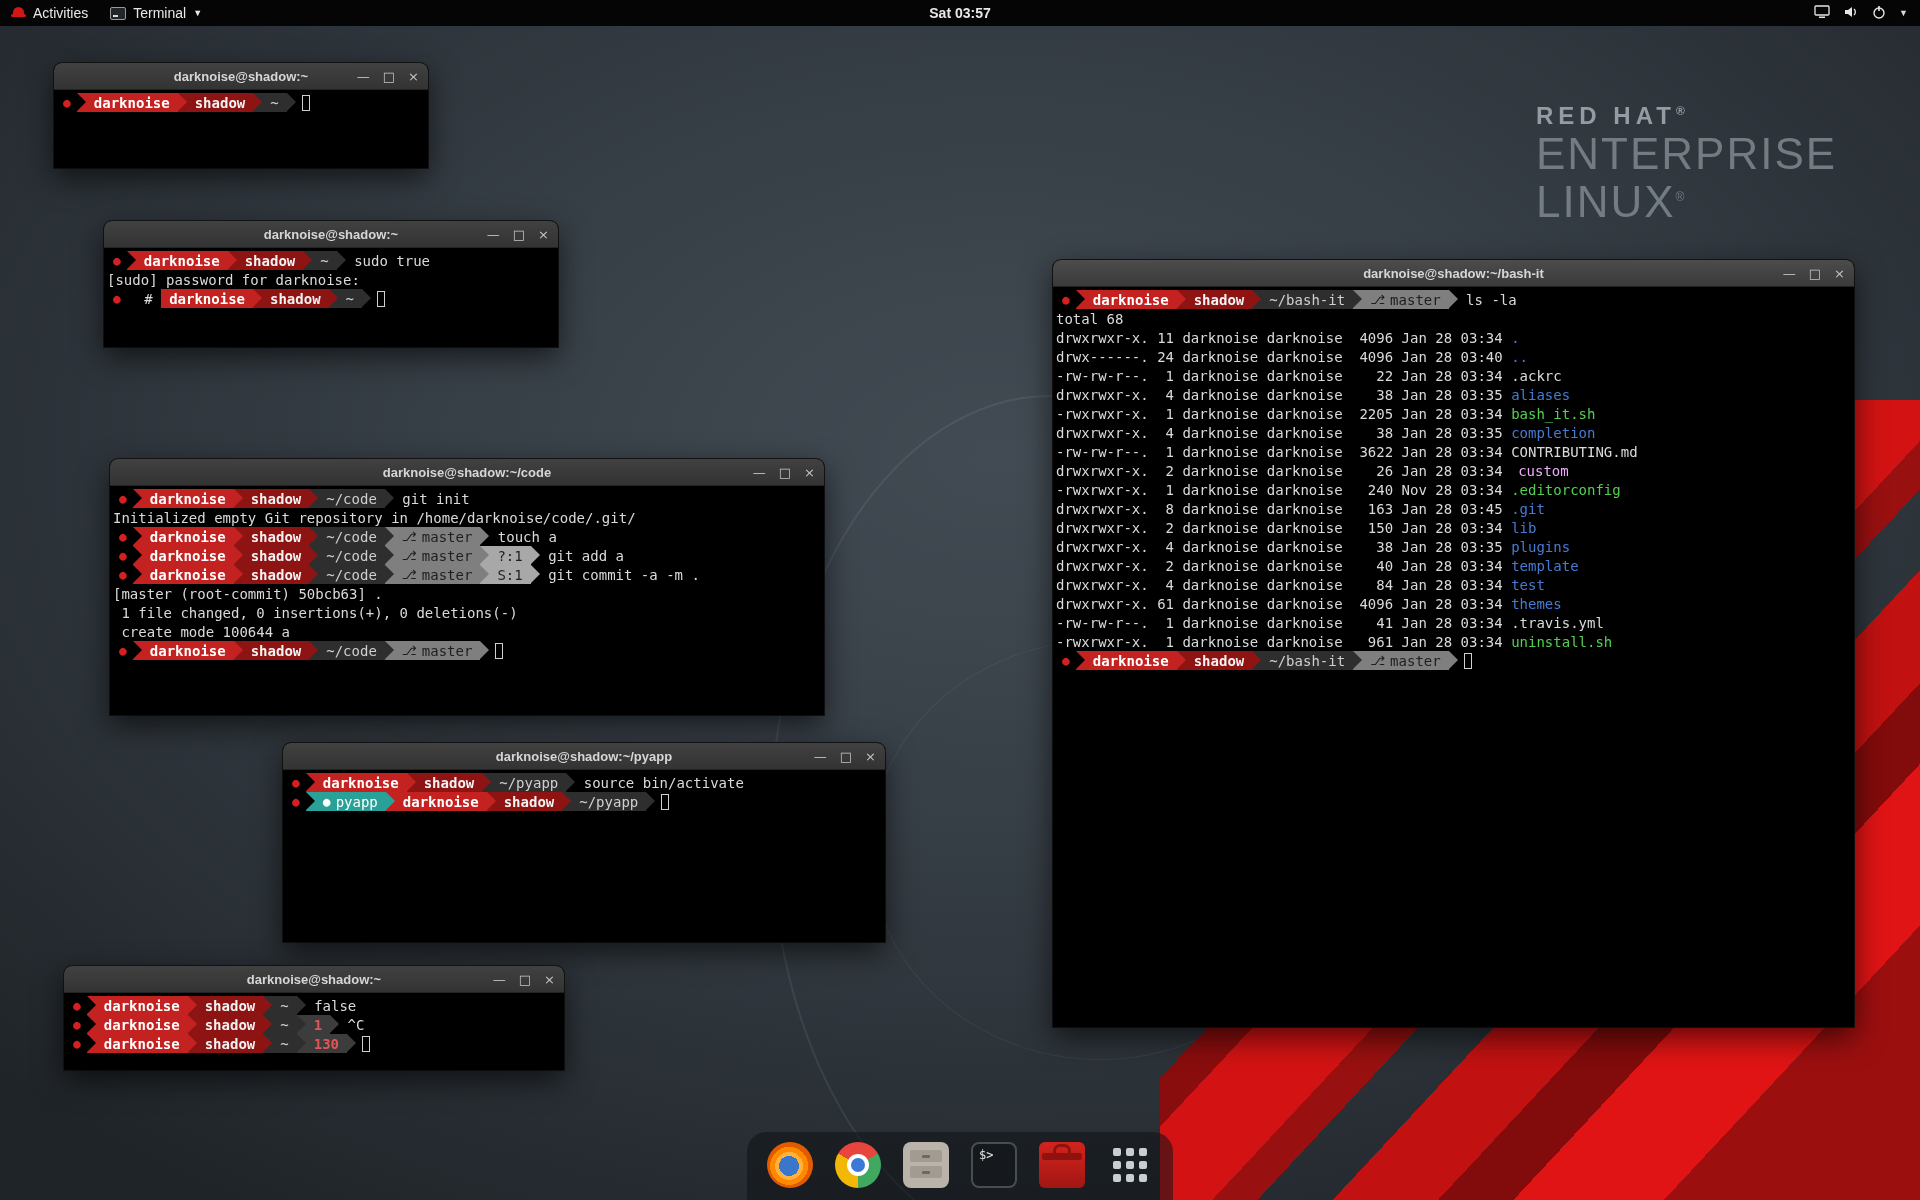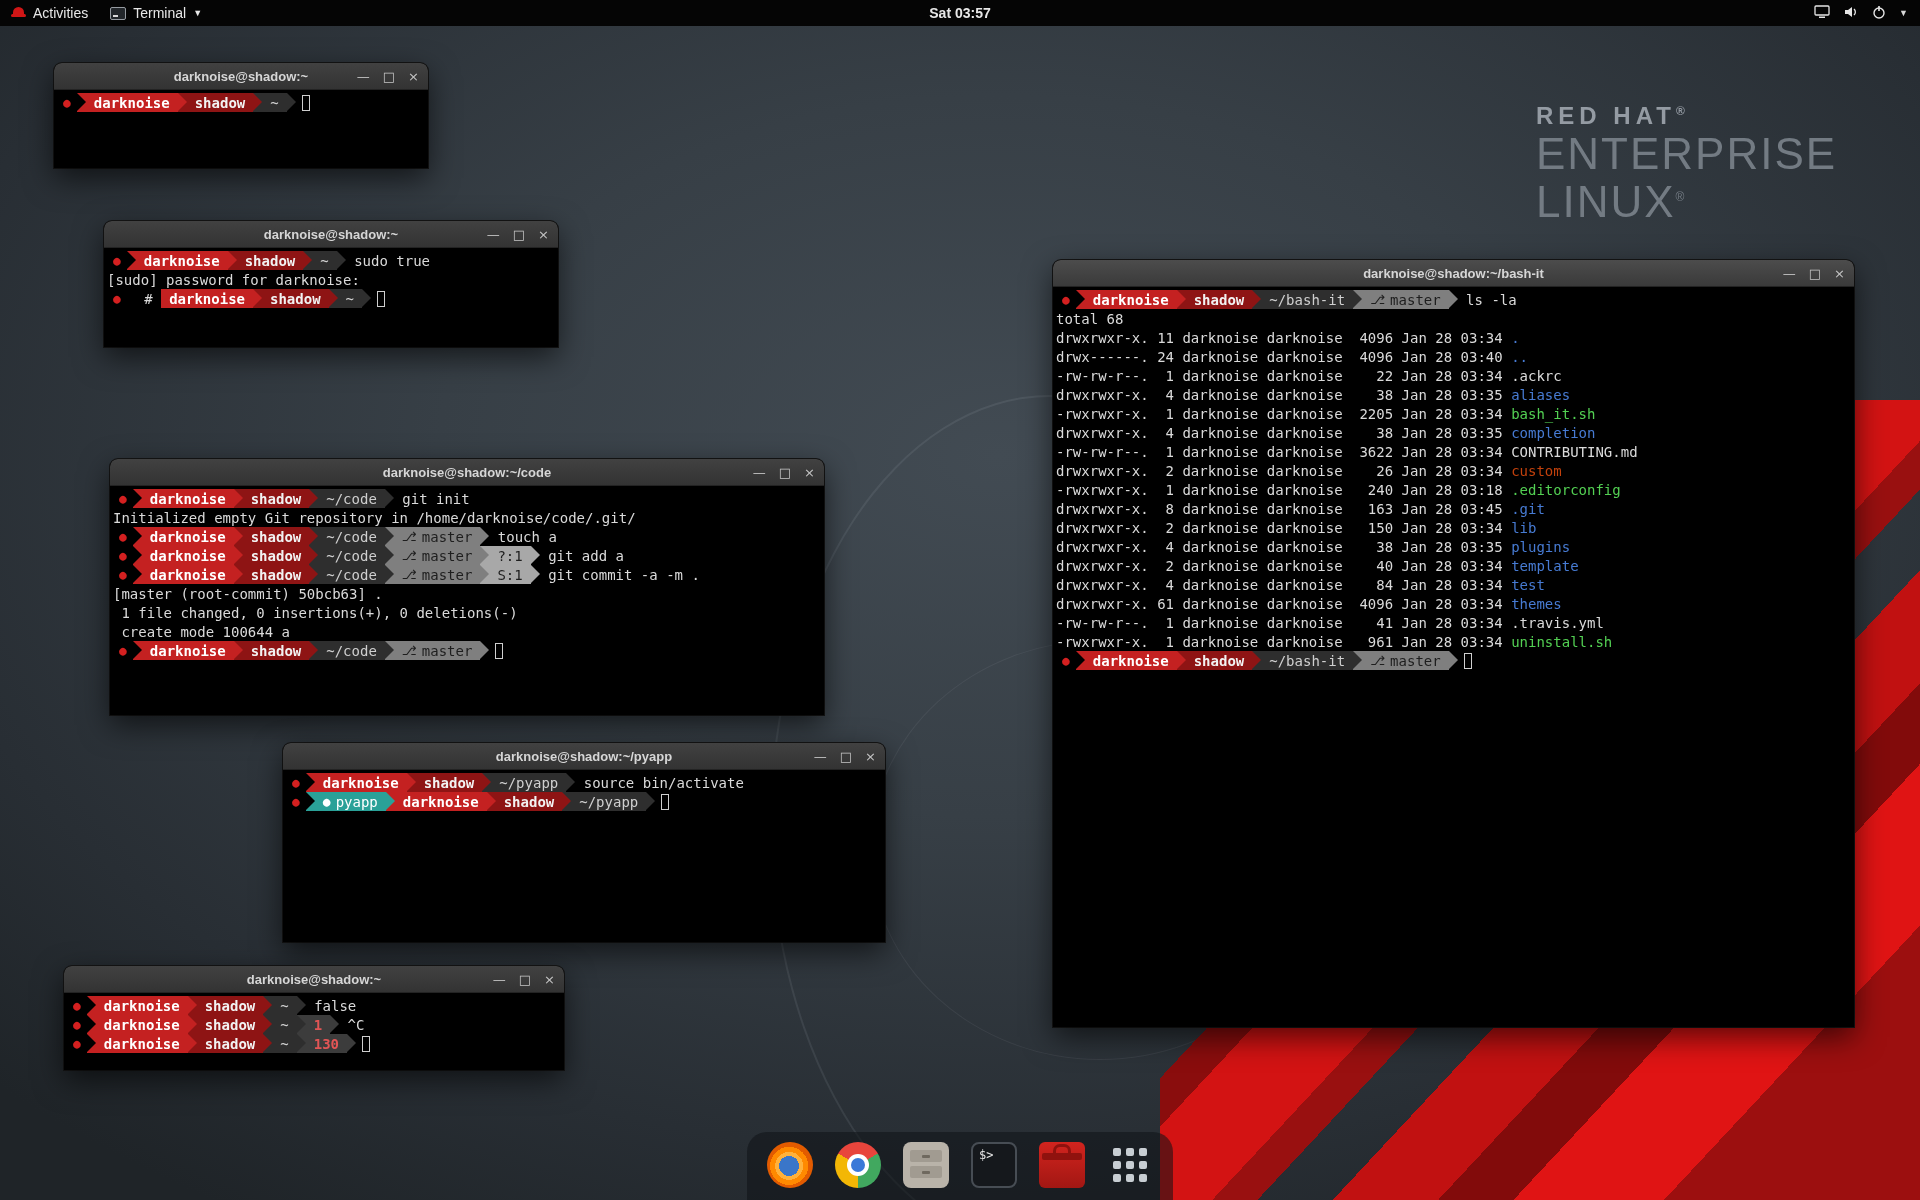--- a/index.html
+++ b/index.html
@@ -203,22 +203,22 @@
       <div class="tbody">
         <div class="tline"><span class="seg hat" style="background: rgb(0, 0, 0); color: rgb(212, 32, 32);"><span class="segicon" style="margin-right: 0px;">●</span></span><span class="psep" style="background: rgb(196, 33, 33);"><span class="ptri" style="border-left-color: rgb(0, 0, 0);"></span></span><span class="seg" style="background: rgb(196, 33, 33); color: rgb(255, 255, 255); font-weight: bold;">darknoise</span><span class="psep" style="background: rgb(142, 20, 20);"><span class="ptri" style="border-left-color: rgb(196, 33, 33);"></span></span><span class="seg" style="background: rgb(142, 20, 20); color: rgb(242, 242, 242); font-weight: bold;">shadow</span><span class="psep" style="background: rgb(46, 46, 46);"><span class="ptri" style="border-left-color: rgb(142, 20, 20);"></span></span><span class="seg" style="background: rgb(46, 46, 46); color: rgb(207, 207, 207);">~/bash-it</span><span class="psep" style="background: rgb(127, 127, 127);"><span class="ptri" style="border-left-color: rgb(46, 46, 46);"></span></span><span class="seg" style="background: rgb(127, 127, 127); color: rgb(30, 30, 30);"><span class="segicon">⎇</span>master</span><span class="psep"><span class="ptri" style="border-left-color: rgb(127, 127, 127);"></span></span><span class="ttext"> ls -la</span></div>
         <div class="tline"><span class="ttext">total 68</span></div>
         <div class="tline"><span class="ttext">drwxrwxr-x. 11 darknoise darknoise  4096 Jan 28 03:34 </span><span class="ttext" style="color: rgb(71, 123, 211);">.</span></div>
         <div class="tline"><span class="ttext">drwx------. 24 darknoise darknoise  4096 Jan 28 03:40 </span><span class="ttext" style="color: rgb(71, 123, 211);">..</span></div>
         <div class="tline"><span class="ttext">-rw-rw-r--.  1 darknoise darknoise    22 Jan 28 03:34 </span><span class="ttext" style="color: rgb(218, 218, 218);">.ackrc</span></div>
         <div class="tline"><span class="ttext">drwxrwxr-x.  4 darknoise darknoise    38 Jan 28 03:35 </span><span class="ttext" style="color: rgb(71, 123, 211);">aliases</span></div>
         <div class="tline"><span class="ttext">-rwxrwxr-x.  1 darknoise darknoise  2205 Jan 28 03:34 </span><span class="ttext" style="color: rgb(83, 208, 83);">bash_it.sh</span></div>
         <div class="tline"><span class="ttext">drwxrwxr-x.  4 darknoise darknoise    38 Jan 28 03:35 </span><span class="ttext" style="color: rgb(71, 123, 211);">completion</span></div>
         <div class="tline"><span class="ttext">-rw-rw-r--.  1 darknoise darknoise  3622 Jan 28 03:34 </span><span class="ttext" style="color: rgb(218, 218, 218);">CONTRIBUTING.md</span></div>
-        <div class="tline"><span class="ttext">drwxrwxr-x.  2 darknoise darknoise    26 Jan 28 03:34 </span><span class="ttext" style="color: #c2410c;">custom</span></div>
-        <div class="tline"><span class="ttext">-rwxrwxr-x.  1 darknoise darknoise   240 Jan 28 03:18 </span><span class="ttext" style="color: rgb(83, 208, 83);">.editorconfig</span></div>
+        <div class="tline"><span class="ttext">drwxrwxr-x.  2 darknoise darknoise    26 Jan 28 03:34 </span><span class="ttext" style="color: #f0abfc; margin-left: 7px;">custom</span></div>
+        <div class="tline"><span class="ttext">-rwxrwxr-x.  1 darknoise darknoise   240 Nov 28 03:34 </span><span class="ttext" style="color: rgb(83, 208, 83);">.editorconfig</span></div>
         <div class="tline"><span class="ttext">drwxrwxr-x.  8 darknoise darknoise   163 Jan 28 03:45 </span><span class="ttext" style="color: rgb(71, 123, 211);">.git</span></div>
         <div class="tline"><span class="ttext">drwxrwxr-x.  2 darknoise darknoise   150 Jan 28 03:34 </span><span class="ttext" style="color: rgb(71, 123, 211);">lib</span></div>
         <div class="tline"><span class="ttext">drwxrwxr-x.  4 darknoise darknoise    38 Jan 28 03:35 </span><span class="ttext" style="color: rgb(71, 123, 211);">plugins</span></div>
         <div class="tline"><span class="ttext">drwxrwxr-x.  2 darknoise darknoise    40 Jan 28 03:34 </span><span class="ttext" style="color: rgb(71, 123, 211);">template</span></div>
         <div class="tline"><span class="ttext">drwxrwxr-x.  4 darknoise darknoise    84 Jan 28 03:34 </span><span class="ttext" style="color: rgb(71, 123, 211);">test</span></div>
         <div class="tline"><span class="ttext">drwxrwxr-x. 61 darknoise darknoise  4096 Jan 28 03:34 </span><span class="ttext" style="color: rgb(71, 123, 211);">themes</span></div>
         <div class="tline"><span class="ttext">-rw-rw-r--.  1 darknoise darknoise    41 Jan 28 03:34 </span><span class="ttext" style="color: rgb(218, 218, 218);">.travis.yml</span></div>
         <div class="tline"><span class="ttext">-rwxrwxr-x.  1 darknoise darknoise   961 Jan 28 03:34 </span><span class="ttext" style="color: rgb(83, 208, 83);">uninstall.sh</span></div>
         <div class="tline"><span class="seg hat" style="background: rgb(0, 0, 0); color: rgb(212, 32, 32);"><span class="segicon" style="margin-right: 0px;">●</span></span><span class="psep" style="background: rgb(196, 33, 33);"><span class="ptri" style="border-left-color: rgb(0, 0, 0);"></span></span><span class="seg" style="background: rgb(196, 33, 33); color: rgb(255, 255, 255); font-weight: bold;">darknoise</span><span class="psep" style="background: rgb(142, 20, 20);"><span class="ptri" style="border-left-color: rgb(196, 33, 33);"></span></span><span class="seg" style="background: rgb(142, 20, 20); color: rgb(242, 242, 242); font-weight: bold;">shadow</span><span class="psep" style="background: rgb(46, 46, 46);"><span class="ptri" style="border-left-color: rgb(142, 20, 20);"></span></span><span class="seg" style="background: rgb(46, 46, 46); color: rgb(207, 207, 207);">~/bash-it</span><span class="psep" style="background: rgb(127, 127, 127);"><span class="ptri" style="border-left-color: rgb(46, 46, 46);"></span></span><span class="seg" style="background: rgb(127, 127, 127); color: rgb(30, 30, 30);"><span class="segicon">⎇</span>master</span><span class="psep"><span class="ptri" style="border-left-color: rgb(127, 127, 127);"></span></span><span class="cursor"></span></div>
       </div>

